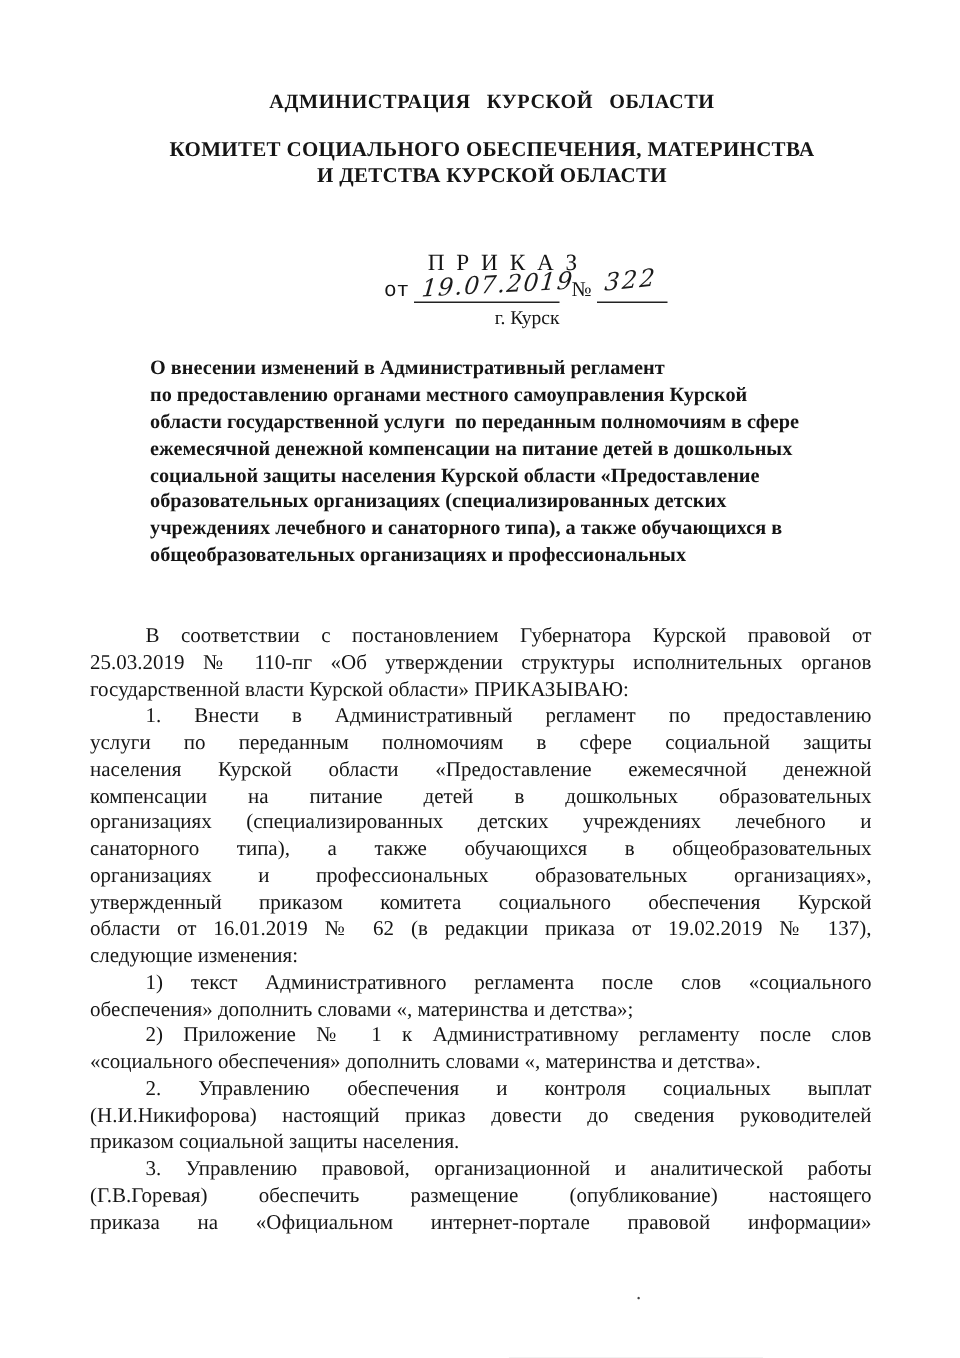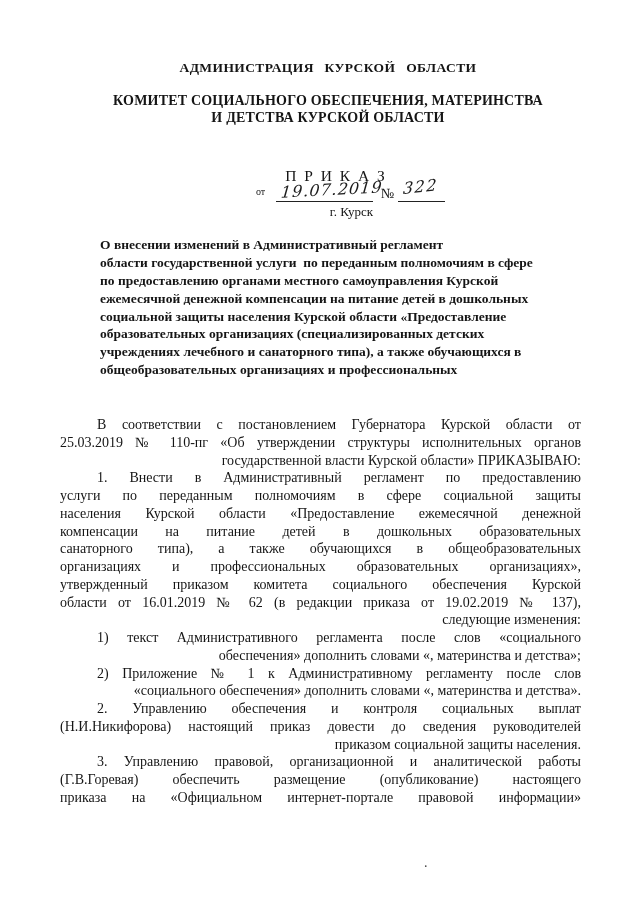--- a/index.html
+++ b/index.html
@@ -25,21 +25,21 @@
   .org-3 { top: 110px; font-size: 14px; letter-spacing: 0.2px; }
   
   .prikaz {
     position: absolute;
     top: 167px; left: 0; width: 640px;
     text-align: center;
     font-size: 15.5px;
     letter-spacing: 2px;
     transform: translateX(16px);
   }
-  .from-label { position: absolute; top: 186px; left: 256px; font-size: 10px; }
+  .from-label { position: absolute; top: 186px; left: 256px; font-size: 14px; font-family: Liberation Mono, monospace; }
   .no-label   { position: absolute; top: 186px; left: 381px; font-size: 14px; }
   .hand {
     font-family: "DejaVu Serif", serif;
     font-style: italic;
     color: #1c1c1c;
   }
   .hand-date {
     position: absolute; top: 180px; left: 281px;
     font-size: 16px; letter-spacing: 1px;
     transform: rotate(-3deg) skewX(-8deg);
@@ -55,21 +55,21 @@
   .city { position: absolute; top: 204px; left: 276px; width: 97px; text-align: right; font-size: 13px; }
   
   .title-block { position: absolute; top: 236px; left: 100px; width: 490px; }
   .tl {
     height: 17.9px; line-height: 17.9px;
     white-space: pre;
     font-weight: bold; font-size: 13.5px;
   }
   
   .body-block { position: absolute; top: 416px; left: 60px; width: 521px; font-size: 14px; }
-  .bl { height: 17.75px; line-height: 17.75px; white-space: nowrap; text-align: right; }
+  .bl { height: 17.75px; line-height: 17.75px; white-space: nowrap; text-align: left; }
   .j  { white-space: normal; text-align: justify; text-align-last: justify; }
   .ind { text-indent: 37px; }
   
   .dot { position: absolute; top: 855px; left: 424px; font-size: 14px; color: #444; }
 </style>
 </head>
 <body>
 
 <div class="page">
 
@@ -81,39 +81,40 @@
   <span class="from-label">от</span>
   <span class="hand hand-date">19.07.2019</span>
   <div class="rule rule-date"></div>
   <span class="no-label">№</span>
   <span class="hand hand-num">322</span>
   <div class="rule rule-num"></div>
   <div class="city">г. Курск</div>
 
   <div class="title-block">
     <div class="tl">О внесении изменений в Административный регламент</div>
+    <div class="tl">по предоставлению органами местного самоуправления Курской</div>
     <div class="tl">области государственной услуги  по переданным полномочиям в сфере</div>
-    <div class="tl">по предоставлению органами местного самоуправления Курской</div>
     <div class="tl">ежемесячной денежной компенсации на питание детей в дошкольных</div>
     <div class="tl">социальной защиты населения Курской области «Предоставление</div>
     <div class="tl">образовательных организациях (специализированных детских</div>
     <div class="tl">учреждениях лечебного и санаторного типа), а также обучающихся в</div>
     <div class="tl">общеобразовательных организациях и профессиональных</div>
   </div>
 
   <div class="body-block">
 
-    <div class="bl j ind">В соответствии с постановлением Губернатора Курской области от</div>
+    <div class="bl j ind">В соответствии с постановлением Губернатора Курской правовой от</div>
     <div class="bl j">25.03.2019 № 110-пг «Об утверждении структуры исполнительных органов</div>
     <div class="bl">государственной власти Курской области» ПРИКАЗЫВАЮ:</div>
 
     <div class="bl j ind">1. Внести в Административный регламент по предоставлению</div>
     <div class="bl j">услуги по переданным полномочиям в сфере социальной защиты</div>
     <div class="bl j">населения Курской области «Предоставление ежемесячной денежной</div>
     <div class="bl j">компенсации на питание детей в дошкольных образовательных</div>
+    <div class="bl j">организациях (специализированных детских учреждениях лечебного и</div>
     <div class="bl j">санаторного типа), а также обучающихся в общеобразовательных</div>
     <div class="bl j">организациях и профессиональных образовательных организациях»,</div>
     <div class="bl j">утвержденный приказом комитета социального обеспечения Курской</div>
     <div class="bl j">области от 16.01.2019 № 62 (в редакции приказа от 19.02.2019 № 137),</div>
     <div class="bl">следующие изменения:</div>
 
     <div class="bl j ind">1) текст Административного регламента после слов «социального</div>
     <div class="bl">обеспечения» дополнить словами «, материнства и детства»;</div>
 
     <div class="bl j ind">2) Приложение № 1 к Административному регламенту после слов</div>

